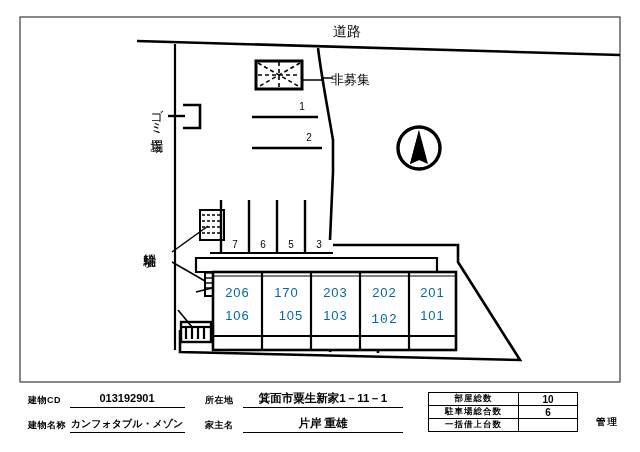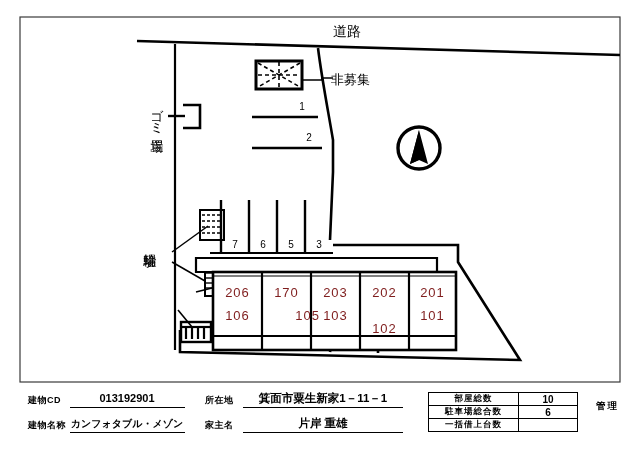--- a/index.html
+++ b/index.html
@@ -40,21 +40,21 @@
     width: 14px;
     text-align: center;
     color: #000;
   }
   .lbl-vert span { display: block; }
   .unit-num {
     position: absolute;
     font-size: 13px;
     letter-spacing: 1px;
     text-align: center;
-    color: #7f1d1d;
+    color: #0369a1;
   }
   .stall-num {
     position: absolute;
     font-size: 10px;
     text-align: center;
     color: #000;
   }
   
   #footer {
     position: absolute;
@@ -99,21 +99,21 @@
     letter-spacing: 1px;
   }
   #stat-table td.val {
     width: 58px;
     font-size: 10px;
     letter-spacing: 0;
   }
   #kanri {
     position: absolute;
     left: 596px;
-    top: 400px;
+    top: 416px;
     font-size: 9.5px;
     letter-spacing: 2px;
     font-weight: bold;
   }
 </style>
 </head>
 <body>
 
 <div id="page">
 
@@ -237,23 +237,23 @@
   <div class="stall-num" style="left:285px; top:239px; width:12px;">5</div>
   <div class="stall-num" style="left:313px; top:239px; width:12px;">3</div>
 
   <div class="unit-num" style="left:213px; top:285px; width:49px;">206</div>
   <div class="unit-num" style="left:262px; top:285px; width:49px;">170</div>
   <div class="unit-num" style="left:311px; top:285px; width:49px;">203</div>
   <div class="unit-num" style="left:360px; top:285px; width:49px;">202</div>
   <div class="unit-num" style="left:409px; top:285px; width:47px;">201</div>
 
   <div class="unit-num" style="left:213px; top:308px; width:49px;">106</div>
-  <div class="unit-num" style="left:262px; top:308px; width:58px;text-align:right;">105</div>
+  <div class="unit-num" style="left:262px; top:308px; width:58px;">105</div>
   <div class="unit-num" style="left:311px; top:308px; width:49px;">103</div>
-  <div class="unit-num" style="left:360px; top:321px; width:49px;">102</div>
+  <div class="unit-num" style="left:360px; top:312px; width:49px;font-family:Liberation Mono, monospace;">102</div>
   <div class="unit-num" style="left:409px; top:308px; width:47px;">101</div>
 
   <div id="footer">
 
     <div class="f-label" style="left:28px; top:12px;">建物CD</div>
     <div class="f-value" style="left:72px; top:10px; width:110px;">013192901</div>
     <div class="f-rule" style="left:70px; top:25px; width:115px;"></div>
 
     <div class="f-label" style="left:28px; top:37px;">建物名称</div>
     <div class="f-value" style="left:68px; top:35px; width:118px; font-size:10px;">カンフォタブル・メゾン</div>

